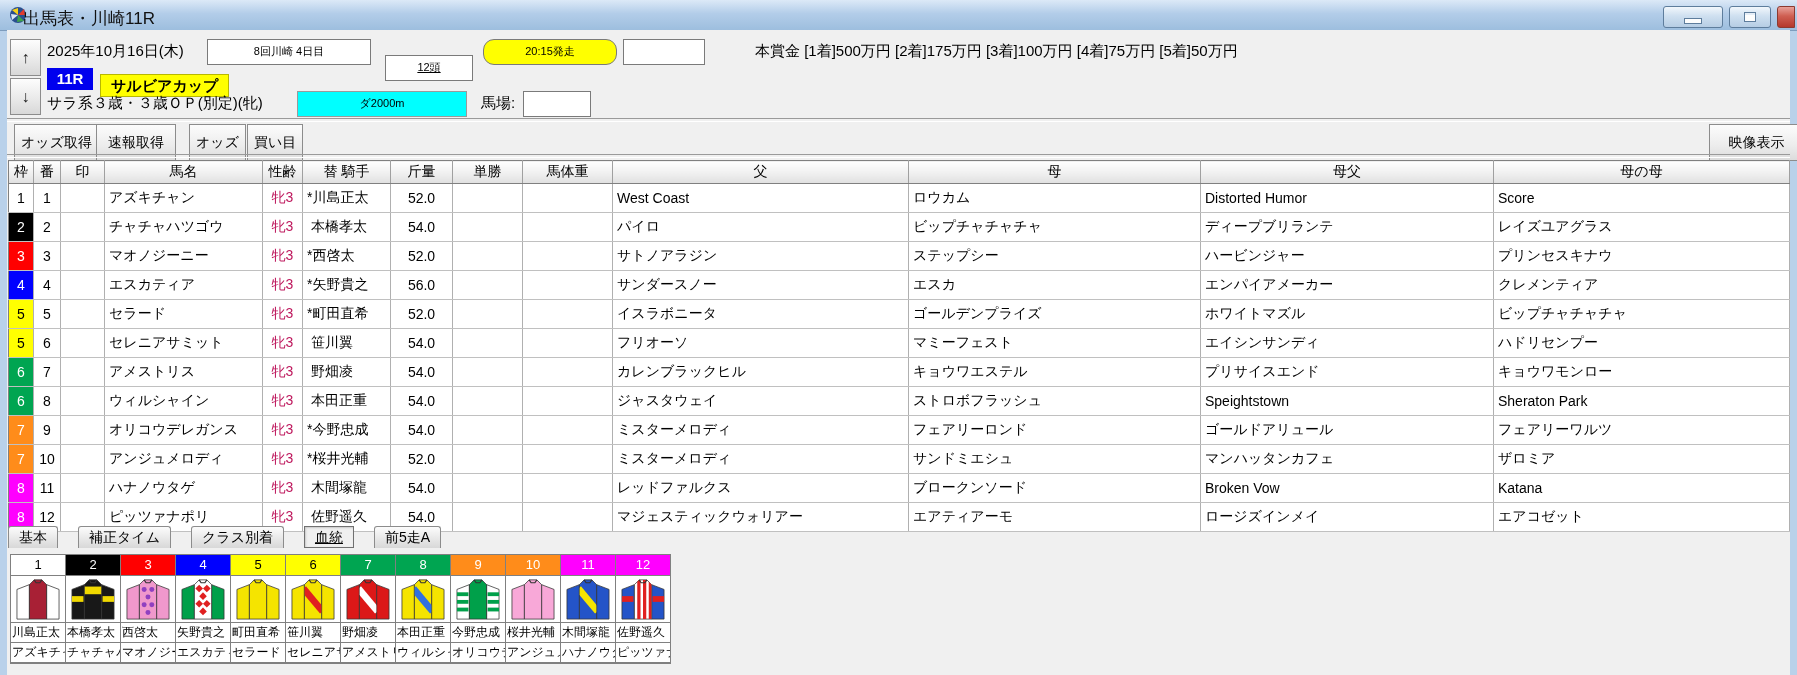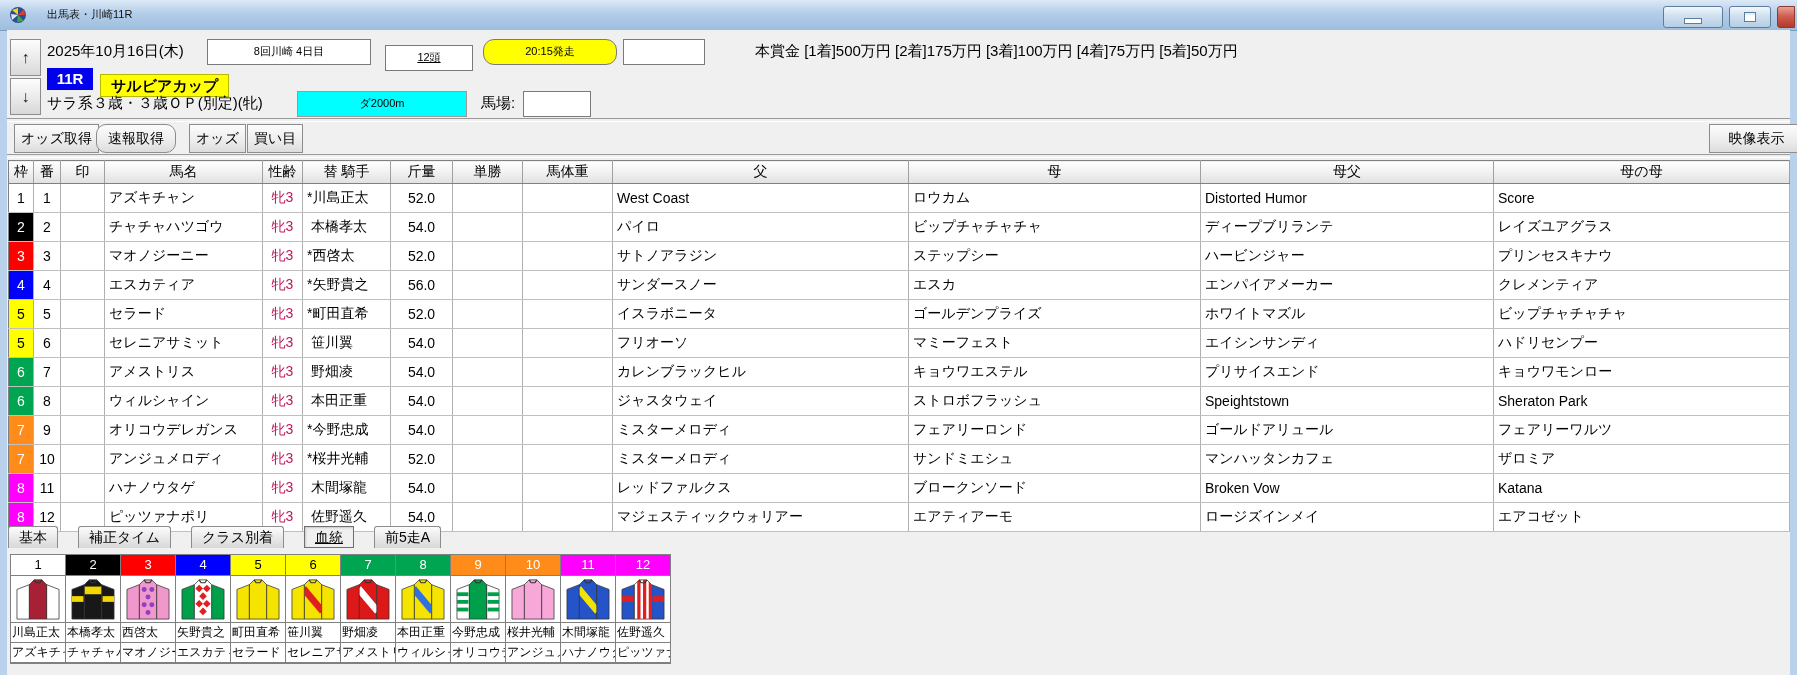--- a/index.html
+++ b/index.html
@@ -1,21 +1,21 @@
 <!DOCTYPE html>
 <html><head>
 <meta charset="utf-8">
 <style>
   html,body{margin:0;padding:0;}
   body{width:1797px;height:675px;font-family:"Liberation Sans","DejaVu Sans",sans-serif;}
   .window{position:relative;width:1797px;height:675px;background:#b9d1ea;overflow:hidden;}
   .titlebar{position:absolute;left:0;top:0;width:1797px;height:30px;
     background:linear-gradient(#dce9f7,#b3cde9 45%,#9dbede);border-bottom:1px solid #7d9cbd;}
   .app-icon{position:absolute;left:9px;top:6px;width:18px;height:18px;}
-  .win-title{position:absolute;left:47px;top:7px;font-size:11px;color:#111;}
+  .win-title{position:absolute;left:23px;top:7px;font-size:17px;color:#111;}
   .winbtns{position:absolute;right:2px;top:6px;display:flex;gap:6px;}
   .winbtn{width:58px;height:20px;border:1px solid #5e7d9c;border-radius:3px;
     background:linear-gradient(#f2f7fc,#cfe0f0 45%,#b6cde4);position:relative;}
   .winbtn.max{width:40px;}
   .winbtn.close{width:16px;background:linear-gradient(#e8a29a,#cf5f52 45%,#b5382b);border-color:#8c3a30;border-top-right-radius:0;border-bottom-right-radius:0;}
   .glyph-min{position:absolute;left:50%;top:11px;transform:translateX(-50%);width:16px;height:4px;background:#fdfdfd;border:1px solid #5e7d9c;}
   .glyph-max{position:absolute;left:50%;top:5px;transform:translateX(-50%);width:10px;height:8px;background:#fdfdfd;border:1px solid #5e7d9c;box-shadow:inset 0 2px #e6eef7;}
   .client{position:absolute;left:7px;top:30px;width:1783px;height:645px;background:#f0f0f0;}
   
   .navbtn{position:absolute;left:3px;width:31px;height:37px;background:linear-gradient(#fdfdfd,#e8e8e8 60%,#d8d8d8);
@@ -25,21 +25,21 @@
   .fieldbox{position:absolute;height:24px;background:#fff;border:1px solid #7a7a7a;font-size:11px;
     text-align:center;line-height:23px;white-space:nowrap;}
   .yellowbox{background:#ffff00;}
   .cyanbox{background:#00ffff;border:1px solid #9a9a9a;}
   .rbadge{position:absolute;background:#0000ee;color:#fff;font-weight:bold;font-size:15px;
     text-align:center;line-height:22px;height:22px;}
   .rname{position:absolute;background:#ffff00;border:1px solid #b8b800;font-size:15px;
     text-align:center;line-height:21px;height:21px;padding:0 10px;white-space:nowrap;}
   .groove{position:absolute;left:0;width:1783px;height:2px;border-top:1px solid #9a9a9a;border-bottom:1px solid #ffffff;}
   
-  .tbtn{position:absolute;top:94px;height:29px;background:linear-gradient(#fcfcfc,#ececec 60%,#dcdcdc);
+  .tbtn{position:absolute;top:94px;height:37px;background:linear-gradient(#fcfcfc,#ececec 60%,#dcdcdc);
     border:1px solid #8c8c8c;font-size:14px;color:#000;text-align:center;padding:0 6px;white-space:nowrap;}
   
   .entries{position:absolute;left:1px;top:130px;border-collapse:collapse;table-layout:fixed;width:1781px;
     background:#fff;border:1px solid #808080;font-size:14px;}
   .entries th{height:22px;font-weight:normal;background:linear-gradient(#ffffff,#eeeeee 60%,#e0e0e0);
     border-right:1px solid #a0a0a0;border-bottom:1px solid #808080;white-space:nowrap;overflow:hidden;padding:0 2px;}
   .entries td{height:28px;border-right:1px solid #b0b0b0;border-bottom:1px solid #c0c0c0;
     white-space:nowrap;overflow:hidden;padding:0 4px;text-align:center;}
   .entries td.l{text-align:left;}
   .entries td.sex{color:#be185d;}
@@ -85,38 +85,38 @@
     </div>
   </div>
 
   <div class="client">
 
     <button class="navbtn hline1">↑</button>
     <button class="navbtn hline2">↓</button>
 
     <span class="txt" style="left:40px;top:12px;">2025年10月16日(木)</span>
     <span class="fieldbox" style="left:200px;top:9px;width:162px;">8回川崎 4日目</span>
-    <span class="fieldbox" style="left:378px;top:15px;width:86px;text-decoration:underline;">12頭</span>
+    <span class="fieldbox" style="left:378px;top:25px;width:86px;text-decoration:underline;">12頭</span>
     <span class="fieldbox yellowbox" style="left:476px;top:9px;width:132px;border-radius:11px;">20:15発走</span>
     <span class="fieldbox" style="left:616px;top:9px;width:80px;"></span>
     <span class="txt" style="left:748px;top:12px;">本賞金 [1着]500万円 [2着]175万円 [3着]100万円 [4着]75万円 [5着]50万円</span>
 
     <span class="rbadge" style="left:40px;top:38px;width:46px;">11R</span>
     <span class="rname" style="left:93px;top:44px;font-weight:bold;">サルビアカップ</span>
 
     <span class="txt" style="left:40px;top:64px;">サラ系３歳・３歳ＯＰ(別定)(牝)</span>
     <span class="fieldbox cyanbox" style="left:290px;top:61px;width:168px;">ダ2000m</span>
     <span class="txt" style="left:474px;top:64px;">馬場:</span>
     <span class="fieldbox" style="left:516px;top:61px;width:66px;"></span>
 
     <div class="groove" style="top:88px;"></div>
 
     <div>
       <button class="tbtn" style="left:7px;min-width:78px;">オッズ取得</button>
-      <button class="tbtn" style="left:89px;min-width:80px;border-radius:10px;">速報取得</button>
+      <button class="tbtn" style="left:89px;min-width:80px;">速報取得</button>
       <button class="tbtn" style="left:182px;min-width:54px;">オッズ</button>
       <button class="tbtn" style="left:240px;min-width:54px;">買い目</button>
       <button class="tbtn" style="left:1702px;min-width:95px;">映像表示</button>
     </div>
 
     <div class="groove" style="top:124px;"></div>
 
     <table class="entries">
       <colgroup>
           <col style="width: 25px;">

